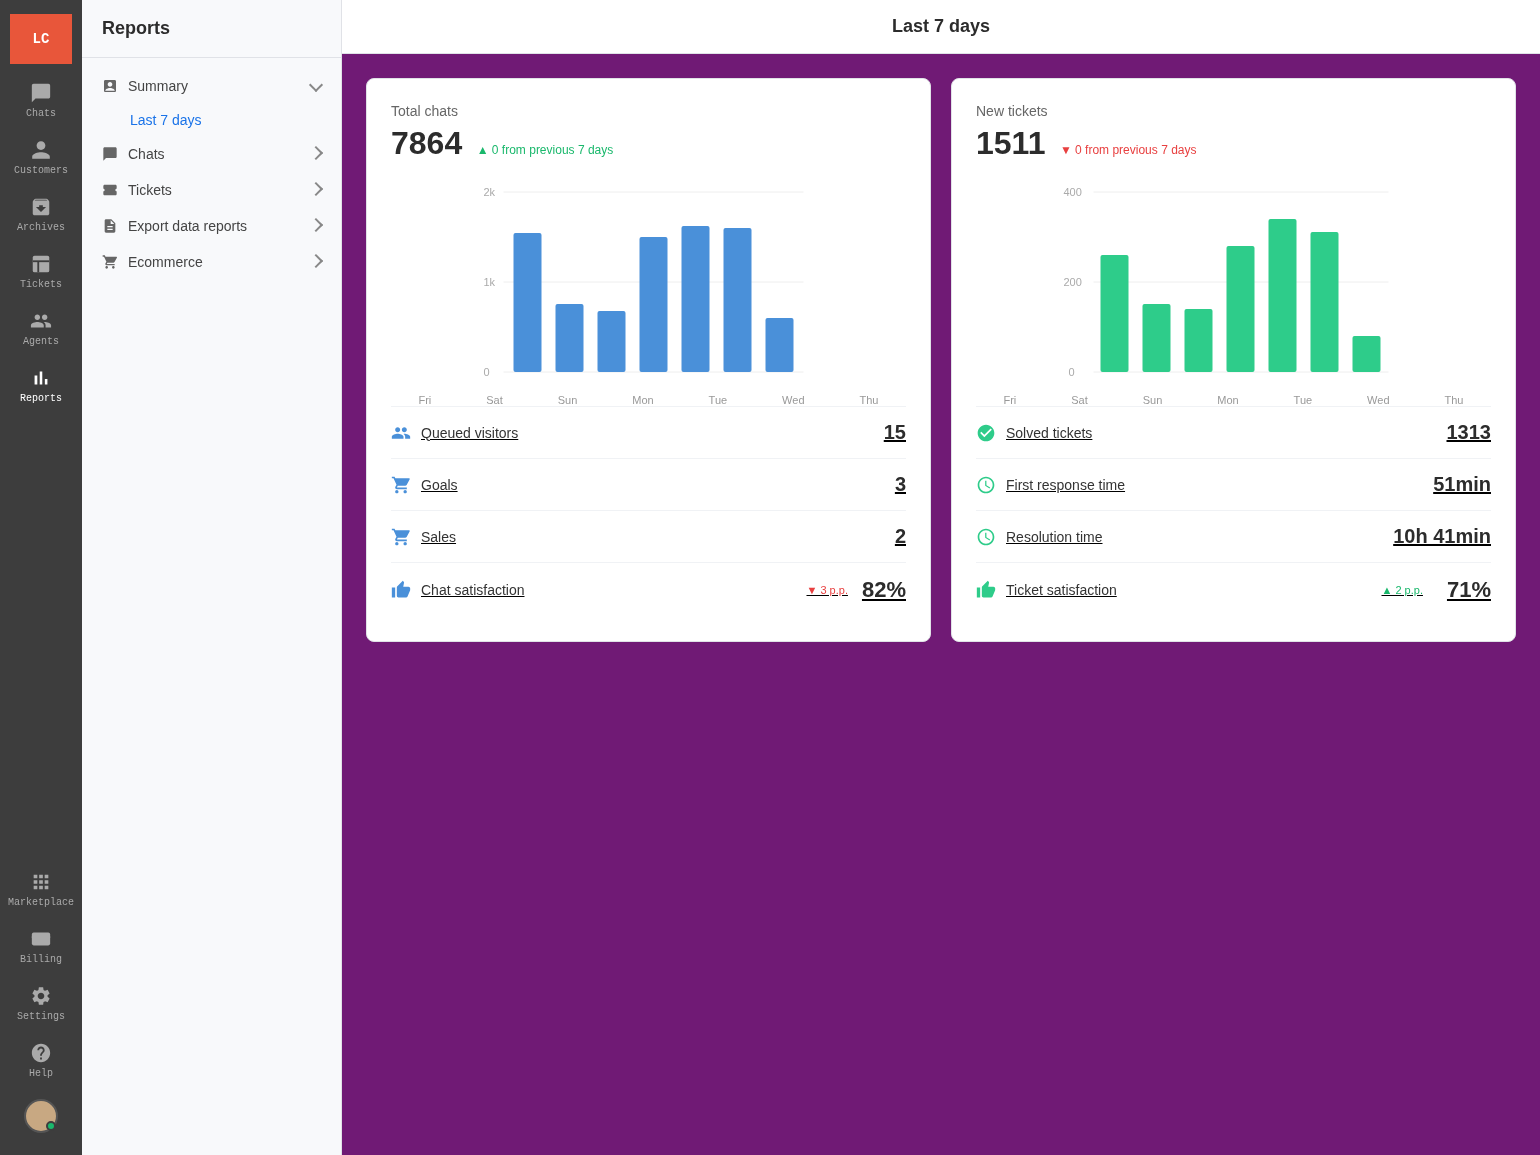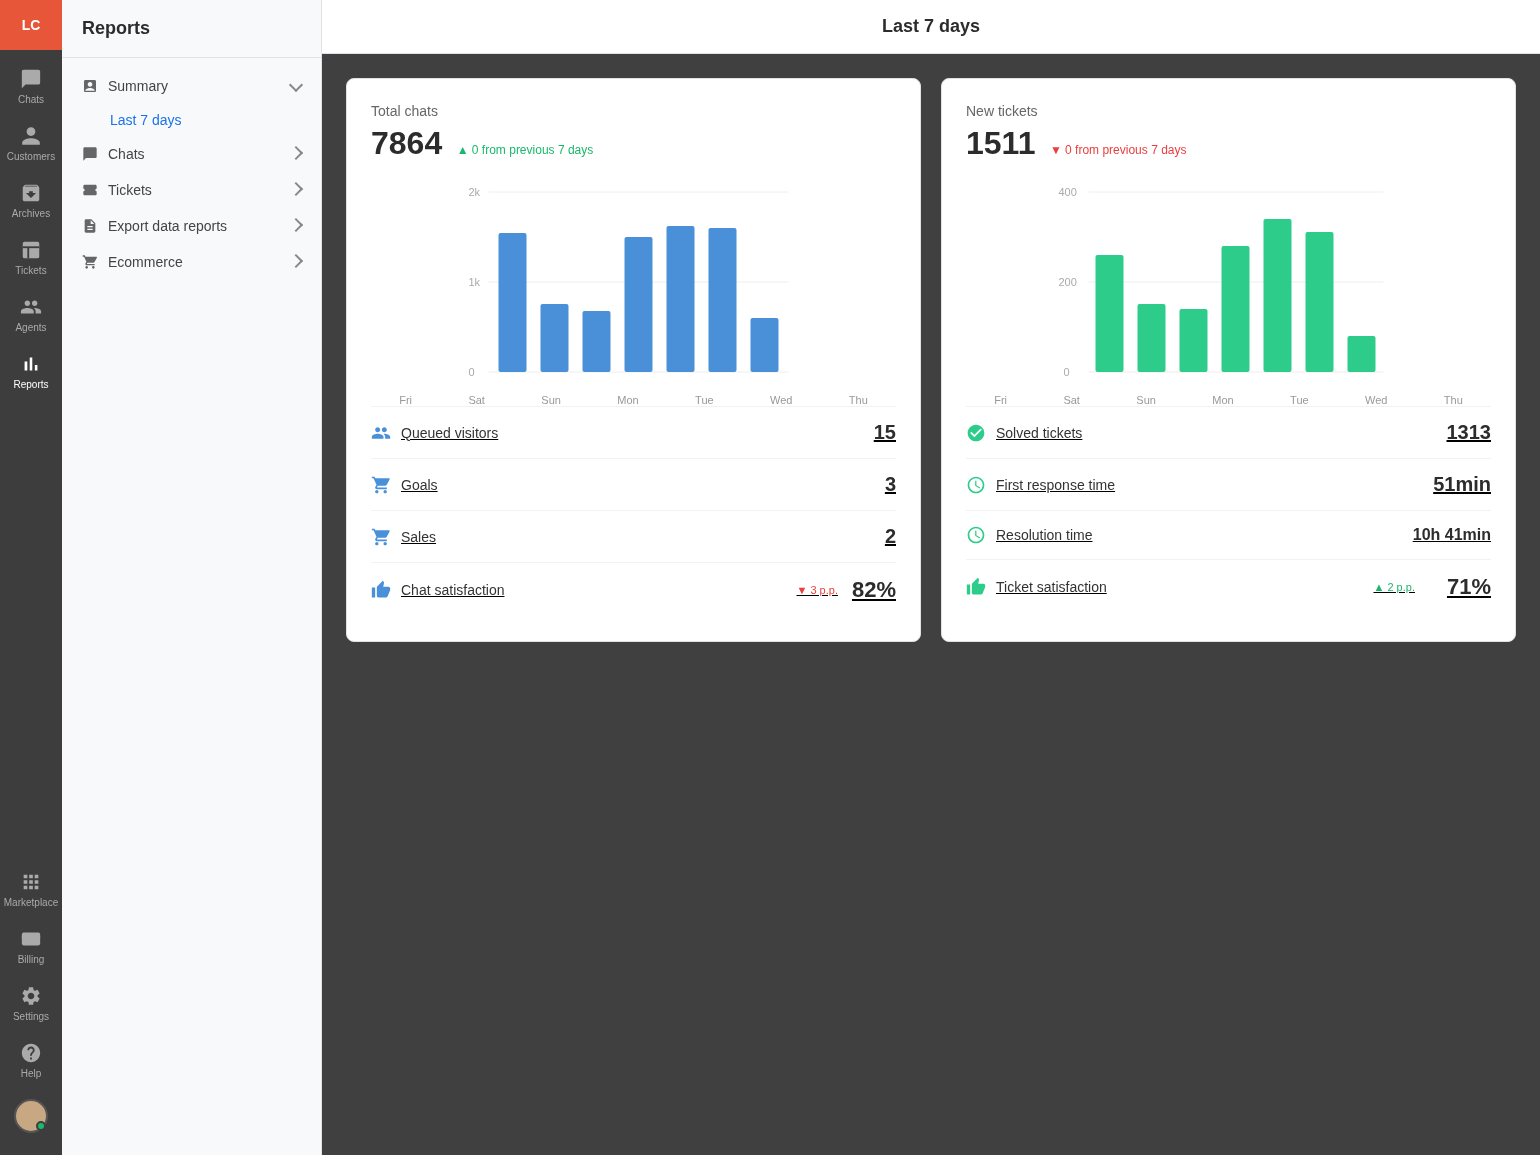--- a/index.html
+++ b/index.html
@@ -1,27 +1,28 @@
 <!DOCTYPE html>
 <html><head>
   <meta charset="utf-8">
   <style>
     * { box-sizing: border-box; margin: 0; padding: 0; }
     body { font-family: -apple-system, BlinkMacSystemFont, 'Segoe UI', sans-serif; display: flex; height: 100vh; background: #f0f2f5; overflow: hidden; }
 
     
     .left-nav {
-      width: 62px;
+      width: 82px;
       background: #3d3d3d;
       display: flex;
       flex-direction: column;
       align-items: center;
-      padding-top: 0;
+      padding-top: 14px;
       flex-shrink: 0;
       height: 100vh;
+      font-family: Liberation Mono, monospace;
     }
     .nav-logo {
       width: 62px;
       height: 50px;
       background: #e8563a;
       display: flex;
       align-items: center;
       justify-content: center;
       font-weight: bold;
       color: white;
@@ -100,21 +101,21 @@
       font-size: 18px;
       font-weight: 600;
       color: #2c2c2c;
       border-bottom: 1px solid #e0e2e7;
       background: #fff;
     }
     .main-content {
       flex: 1;
       overflow-y: auto;
       padding: 24px;
-      background: #404040;
+      background: #701a75;
     }
     .cards-row {
       display: flex;
       gap: 20px;
       margin-bottom: 20px;
     }
     .card {
       flex: 1;
       background: #fff;
       border-radius: 8px;
@@ -481,30 +482,30 @@
           </div>
           <span class="stat-value" style="font-size:20px">51min</span>
         </div>
         <div class="stat-row">
           <div class="stat-left">
             <svg viewBox="0 0 24 24" style="fill:#2ecc8a;width:20px;height:20px;">
                 <path d="M11.99 2C6.47 2 2 6.48 2 12s4.47 10 9.99 10C17.52 22 22 17.52 22 12S17.52 2 11.99 2zM12 20c-4.42 0-8-3.58-8-8s3.58-8 8-8 8 3.58 8 8-3.58 8-8 8zm.5-13H11v6l5.25 3.15.75-1.23-4.5-2.67V7z"></path>
               </svg>
             <span>Resolution time</span>
           </div>
-          <span class="stat-value" style="font-size:16px">10h 41min</span>
+          <span class="stat-value" style="font-size:20px">10h 41min</span>
         </div>
         <div class="stat-row">
           <div class="stat-left">
             <svg viewBox="0 0 24 24" style="fill:#2ecc8a;width:20px;height:20px;">
                 <path d="M1 21h4V9H1v12zm22-11c0-1.1-.9-2-2-2h-6.31l.95-4.57.03-.32c0-.41-.17-.79-.44-1.06L14.17 1 7.59 7.59C7.22 7.95 7 8.45 7 9v10c0 1.1.9 2 2 2h9c.83 0 1.54-.5 1.84-1.22l3.02-7.05c.09-.23.14-.47.14-.73v-2z"></path>
               </svg>
             <span>Ticket satisfaction</span>
           </div>
-          <div style="display:flex;align-items:center;gap:24px;text-align:right;">
+          <div style="display:flex;align-items:center;gap:16px;text-align:right;">
             <span class="stat-delta delta-up">▲ 2 p.p.</span>
             <span class="stat-value" style="font-size:22px">71%</span>
           </div>
         </div>
       </div>
     </div>
 
   </div>
 </main>
 

